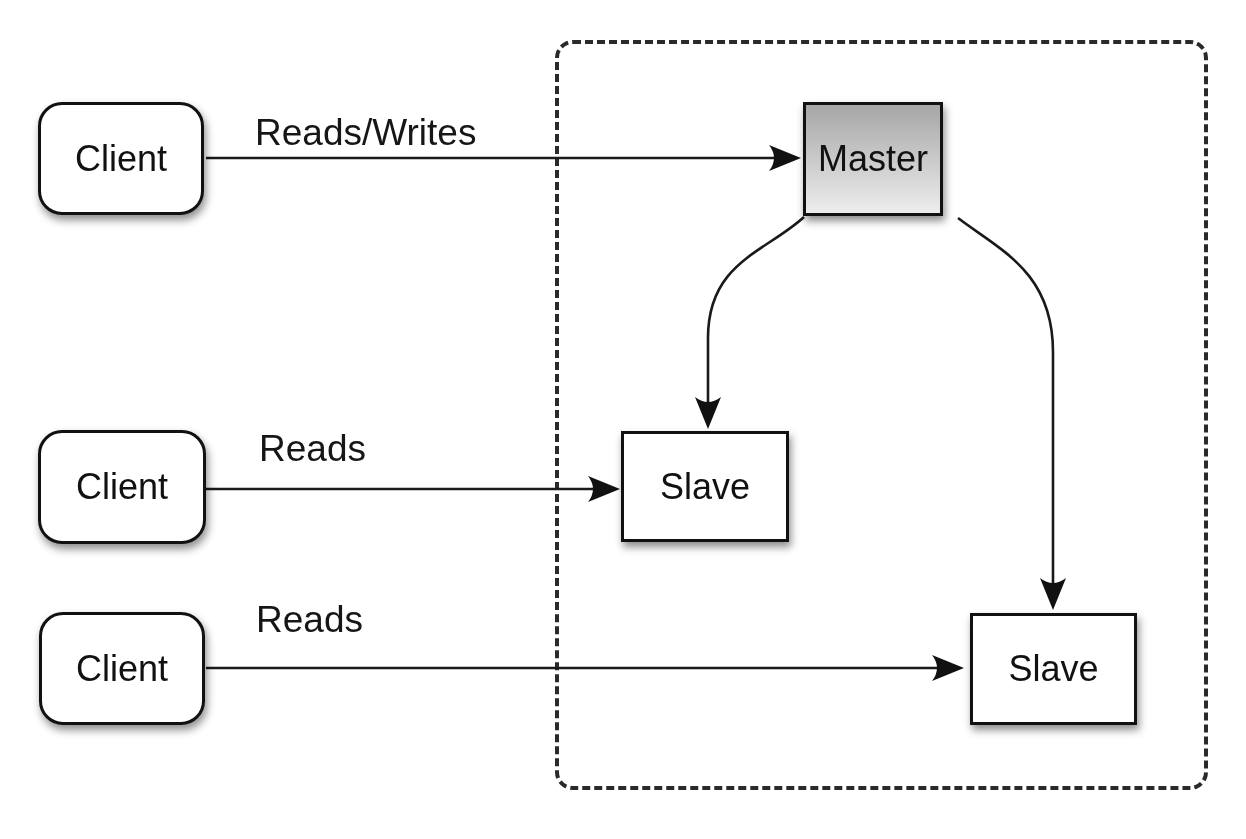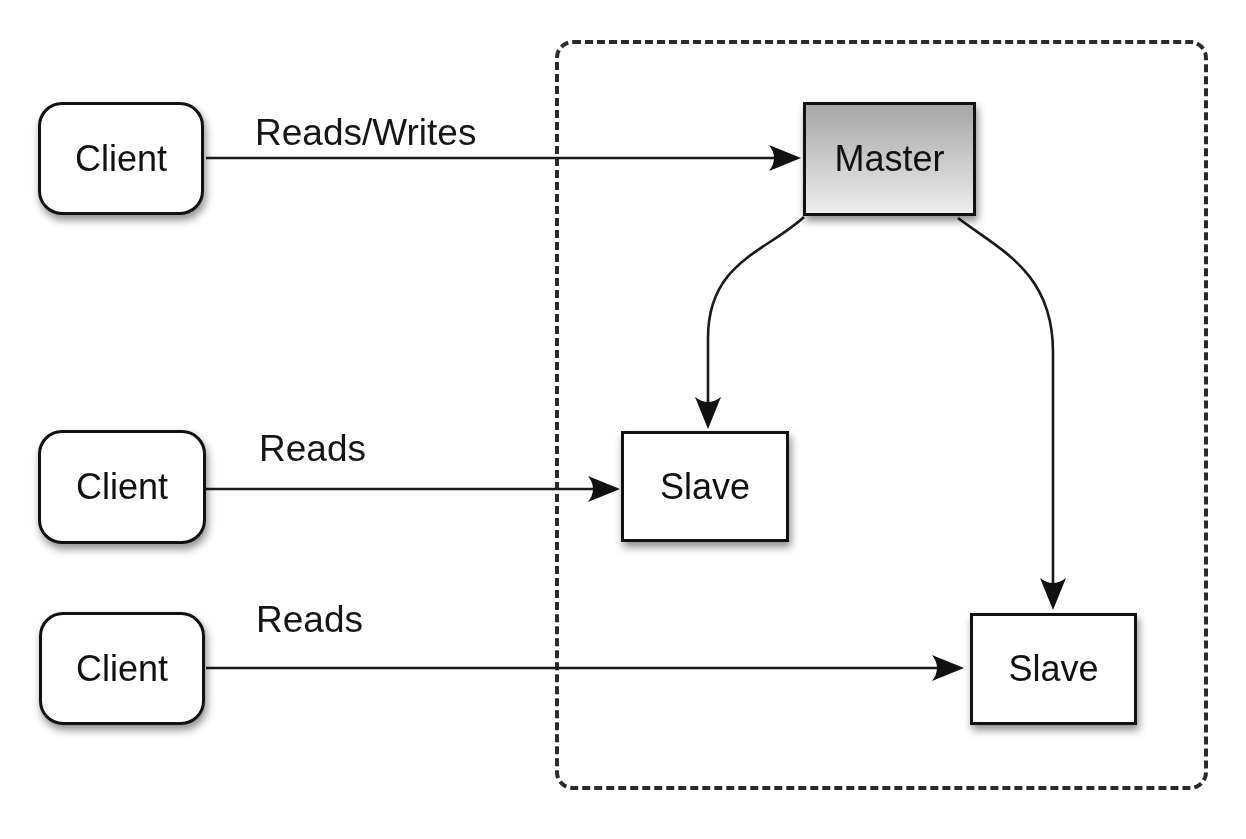--- a/index.html
+++ b/index.html
@@ -56,21 +56,21 @@
   }
   .node.client {
     border-radius: 24px;
   }
   .node.master {
     background: linear-gradient(to bottom, #a6a6a6 0%, #ededed 100%);
   }
   .client-1 { left: 38px;  top: 102px; width: 166px; height: 113px; }
   .client-2 { left: 38px;  top: 430px; width: 168px; height: 114px; }
   .client-3 { left: 39px;  top: 612px; width: 166px; height: 113px; }
-  .master-box { left: 803px; top: 102px; width: 173px; height: 114px; }
+  .master-box { left: 803px; top: 102px; width: 140px; height: 114px; }
   .slave-1  { left: 621px; top: 431px; width: 168px; height: 111px; }
   .slave-2  { left: 970px; top: 613px; width: 167px; height: 112px; }
   .edge-label {
     position: absolute;
     color: #161616;
     font-size: 37px;
     line-height: 1;
     white-space: nowrap;
   }
   .lbl-reads-writes { left: 255px; top: 114px;  }

